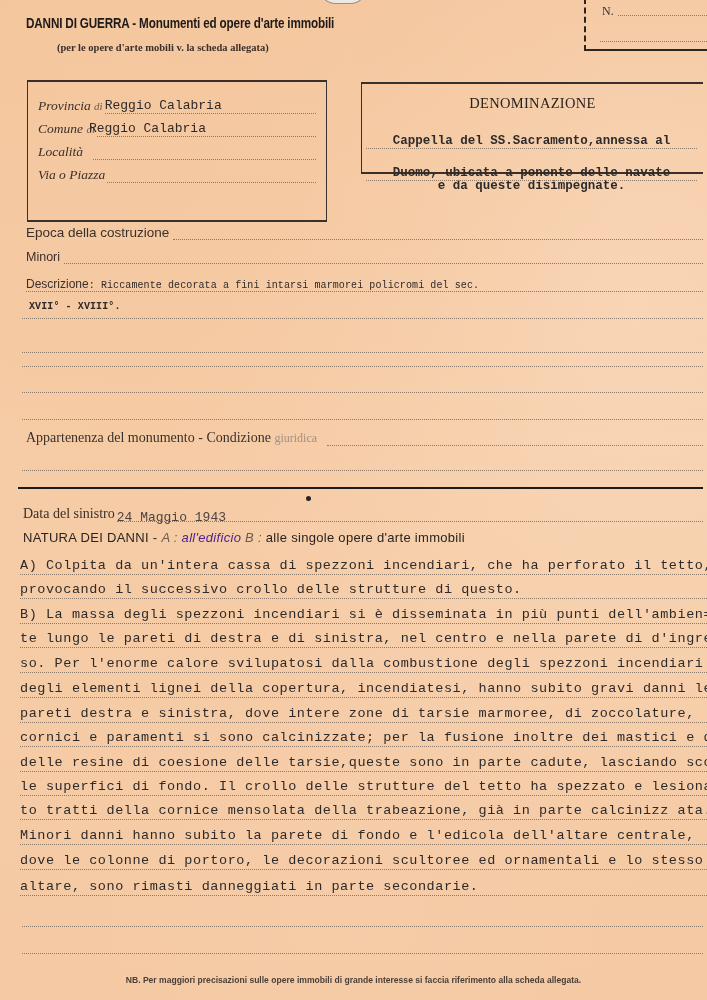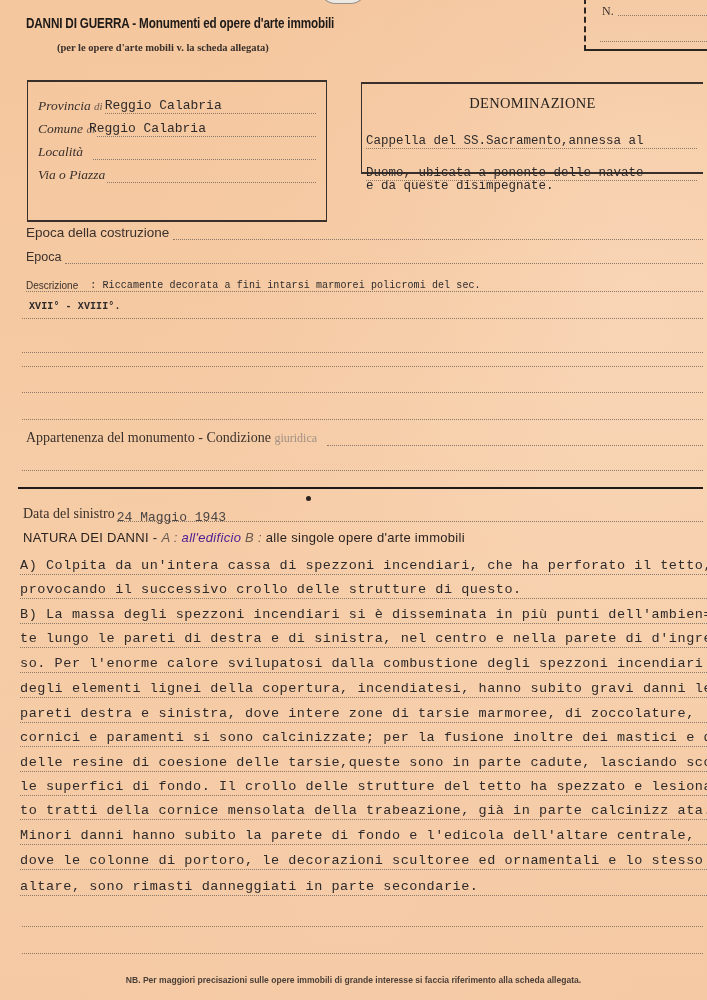--- a/index.html
+++ b/index.html
@@ -54,35 +54,36 @@
   .loc-label {
     font-style: italic; font-size: 13.5px; color: #3a302b; white-space: nowrap;
   }
   .loc-label .small { font-size: 11px; color: #6a5a50; }
   .loc-fill {
     flex: 1; border-bottom: 1px dotted #8a7868; height: 14px; margin-left: 2px; position: relative;
   }
   .typed {
     font-family: "Liberation Mono", monospace; color: #2e2a2a; font-size: 13px;
     white-space: nowrap;
+    text-align: center;
   }
   .loc-value { position: absolute; left: 0; bottom: 0; }
 
   
   .den-box {
     left: 361px; top: 82px; width: 342px; height: 92px;
     border: 1.5px solid #3a302b; border-top-width: 2px; border-bottom-width: 2px; border-right: none;
   }
   .den-title {
     position: absolute; left: 0; right: 0; top: 11px; text-align: center;
     font-size: 14.5px; letter-spacing: 0.3px; color: #2a2320;
   }
   .den-line {
     position: absolute; left: 4px; right: 6px; border-bottom: 1px dotted #8a7868;
-    font-size: 12.5px; line-height: 14px;
+    font-size: 12.5px; line-height: 14px; font-weight: bold;
   }
 
   
   .field {
     left: 26px; right: 4px; display: flex; align-items: flex-end; height: 18px;
   }
   .field-label {
     font-family: "Liberation Sans", sans-serif; font-size: 13px; color: #3a302b;
     white-space: nowrap; transform-origin: left bottom;
   }
@@ -163,26 +164,26 @@
   <div class="den-line typed" style="top:50px;">Cappella del SS.Sacramento,annessa al</div>
   <div class="den-line typed" style="top:95px; border-bottom:none;">e da queste disimpegnate.</div>
   <div class="den-line typed" style="top:82px;">Duomo, ubicata a ponente delle navate</div>
 </div>
 
 <div class="abs field" style="top:222px;">
   <span class="field-label" style="font-size:13.5px;">Epoca della costruzione</span>
   <span class="field-fill"><span class="typed"></span></span>
 </div>
 <div class="abs field" style="top:246px;">
-  <span class="field-label" style="font-size:12.5px;">Epoca</span>
+  <span class="field-label" style="font-size:12.5px;">Minori</span>
   <span class="field-fill"><span class="typed"></span></span>
 </div>
 
 <div class="abs desc-line" style="top:272px; border-bottom:1px dotted #8a7868;">
-  <span class="field-label" style="font-size:10px; margin-right:12px;">Descrizione</span>
+  <span class="field-label" style="font-size:12px; margin-right:0;">Descrizione</span>
   <span class="typed">: Riccamente decorata a fini intarsi marmorei policromi del sec.</span>
 </div>
 <div class="abs desc-line" style="top:292px; left:29px;">
   <span class="typed" style="font-weight:bold;">XVII° - XVIII°.</span>
 </div>
 <div class="abs dotline" style="top:318px;"></div>
 <div class="abs dotline" style="top:352px;"></div>
 <div class="abs dotline" style="top:366px;"></div>
 <div class="abs dotline" style="top:392px;"></div>
 <div class="abs dotline" style="top:419px;"></div>

